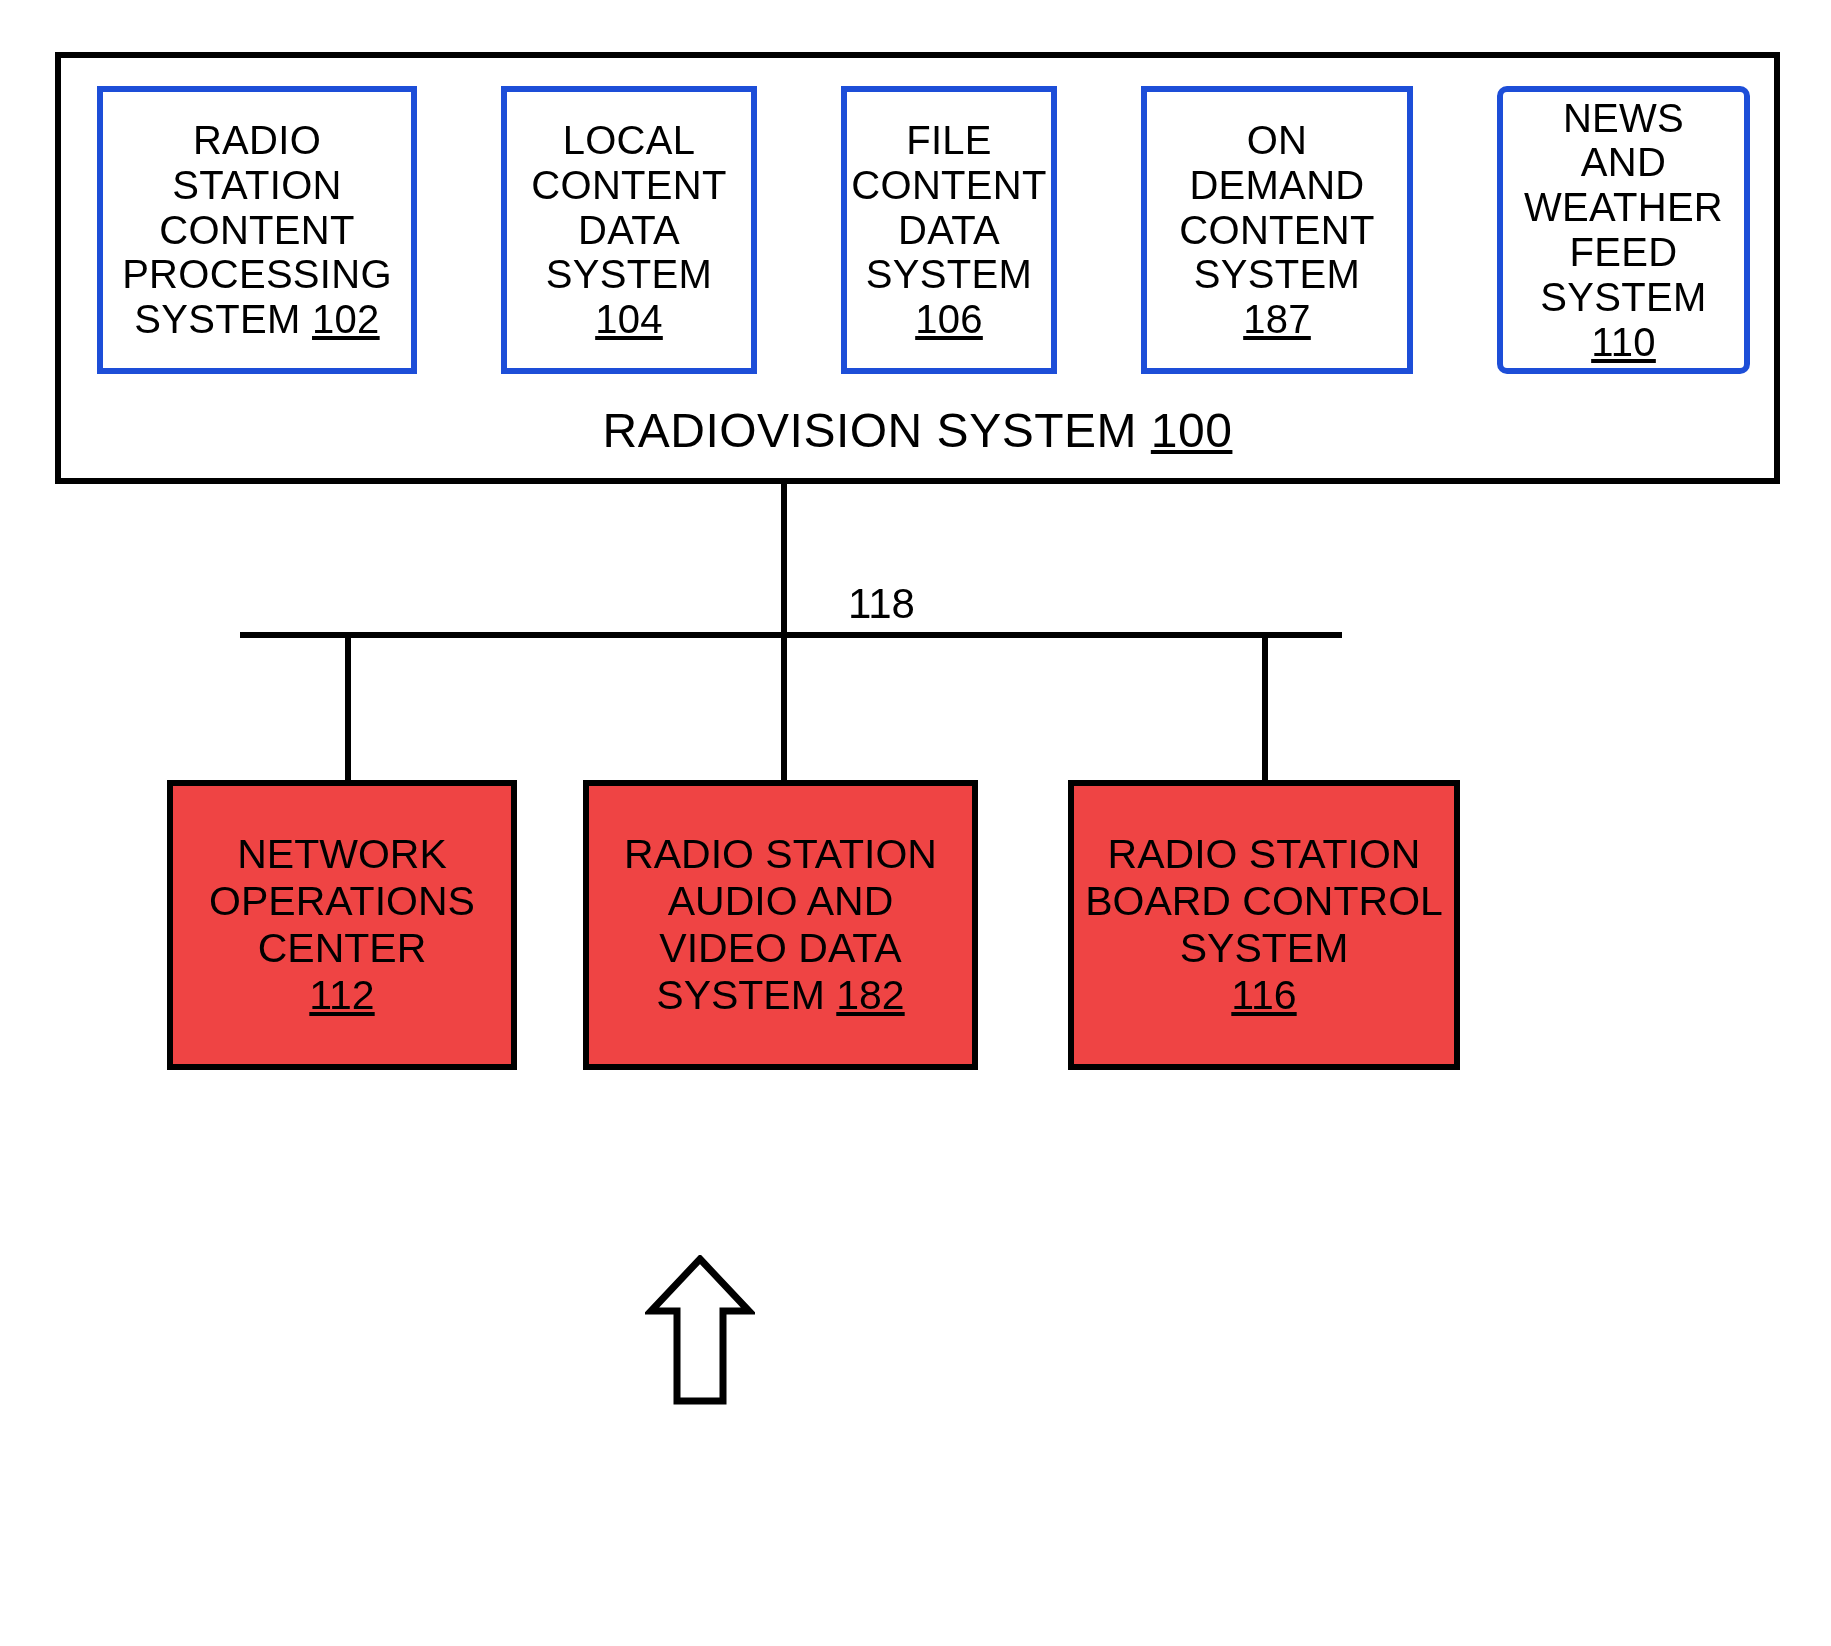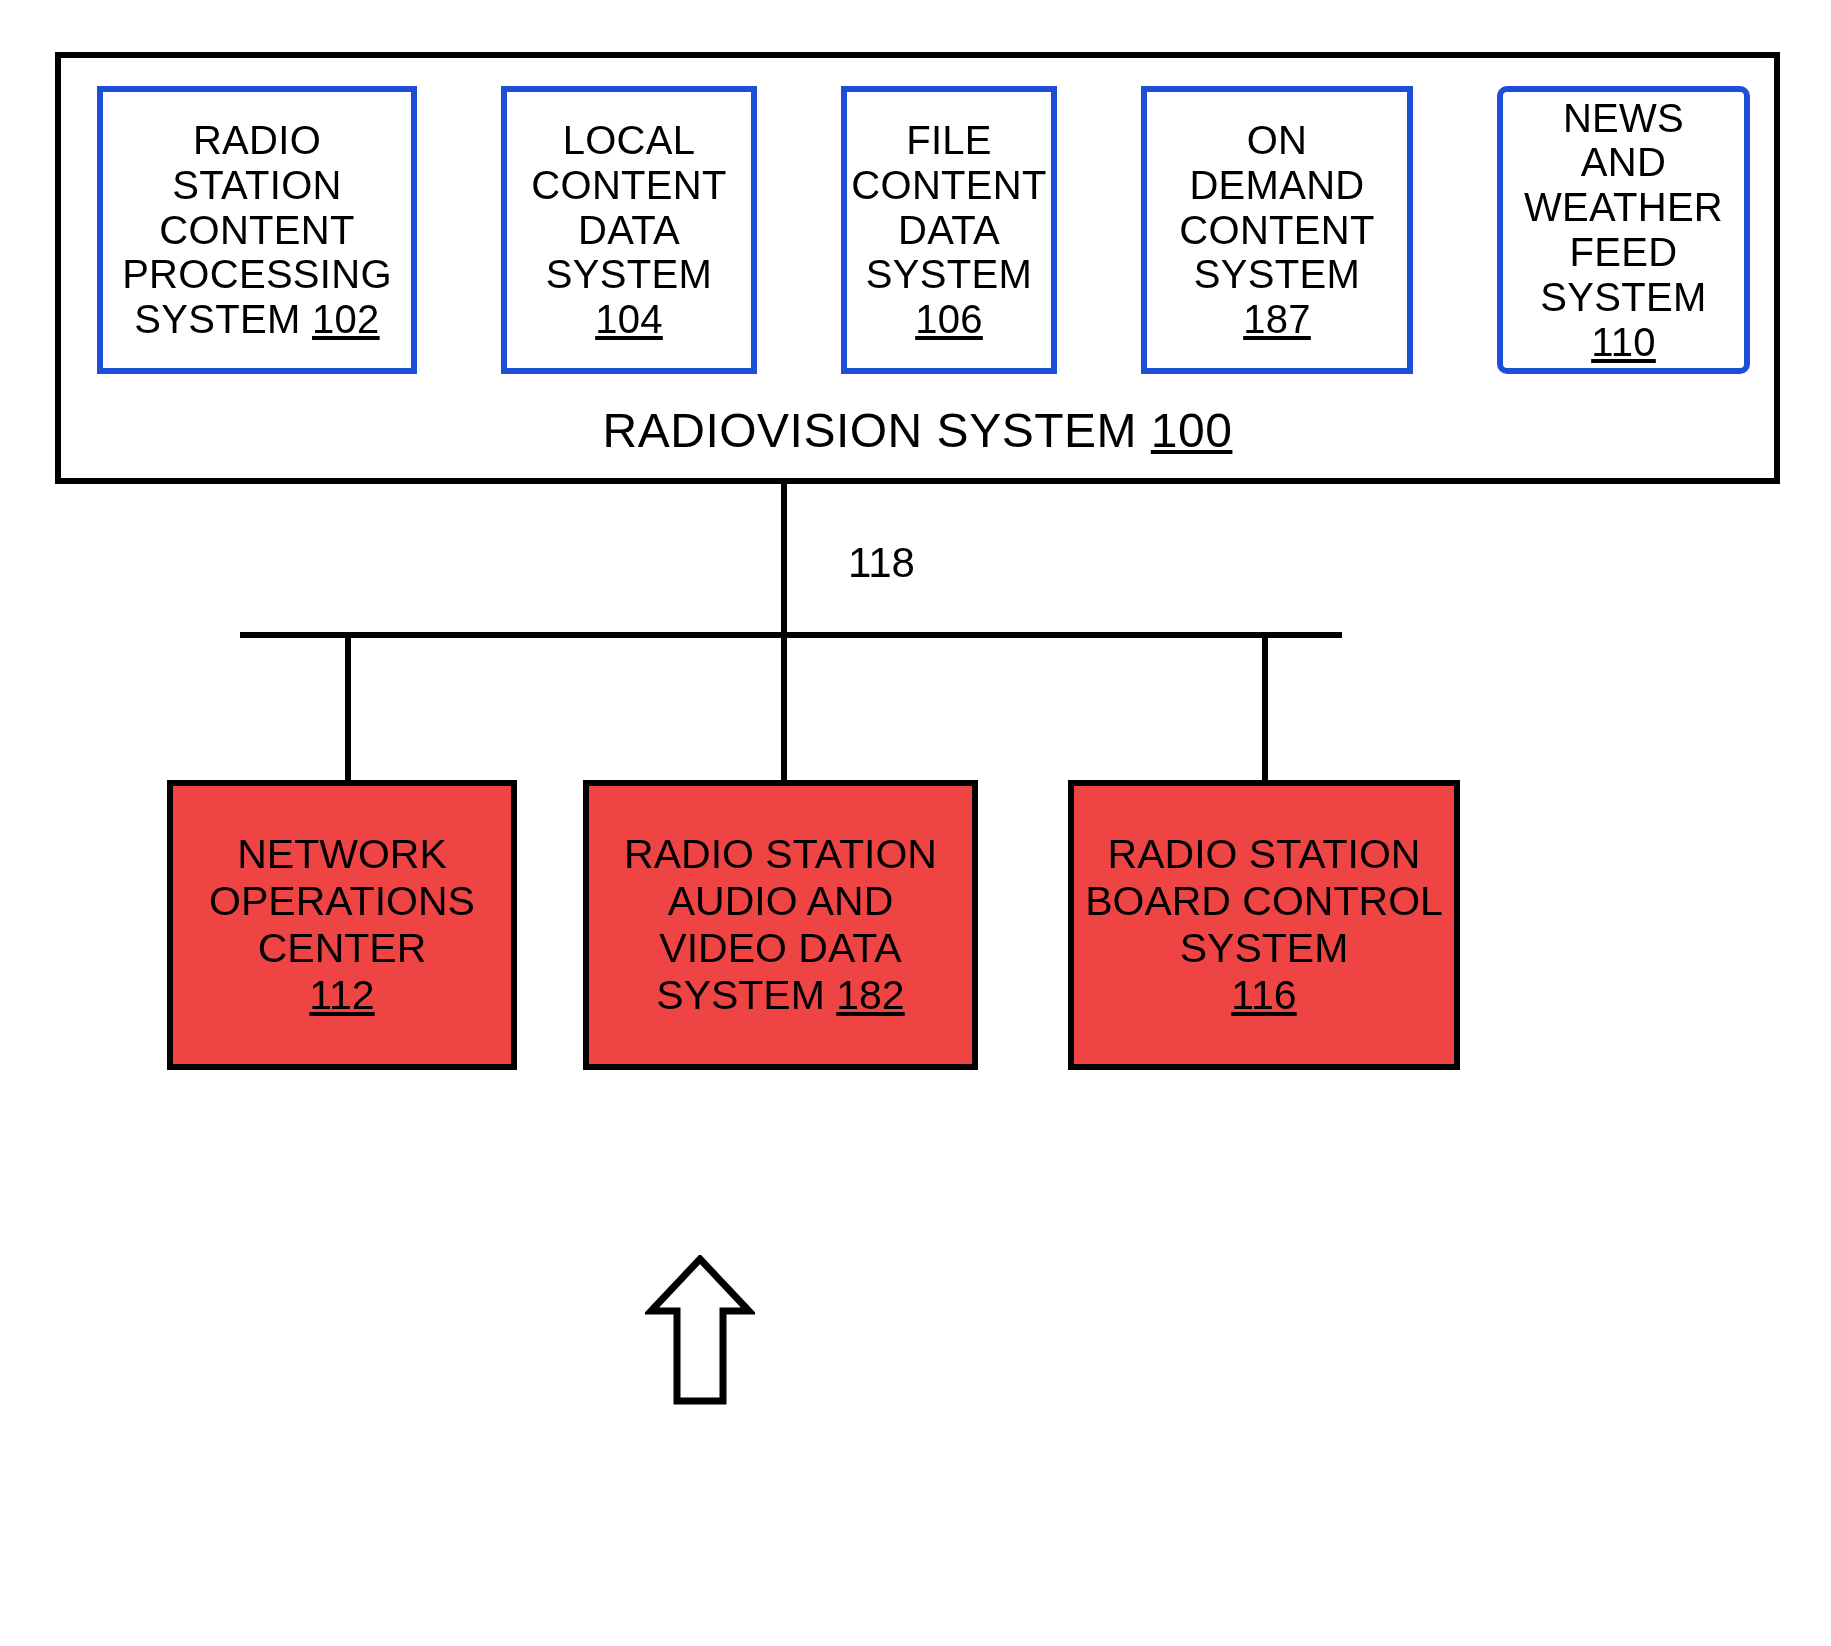--- a/index.html
+++ b/index.html
@@ -104,21 +104,21 @@
 
   
   .drop-main { left: 781px; top: 484px; height: 152px; }
   
   .bus { left: 240px; top: 632px; width: 1102px; }
 
   
   .bus-label {
     position: absolute;
     left: 848px;
-    top: 539px;
+    top: 580px;
     font-size: 42px;
   }
 
   
   .drop-left   { left: 345px;  top: 632px; height: 150px; }
   .drop-center { left: 781px;  top: 632px; height: 150px; }
   .drop-right  { left: 1262px; top: 632px; height: 150px; }
 
   
   .bottom-box {

